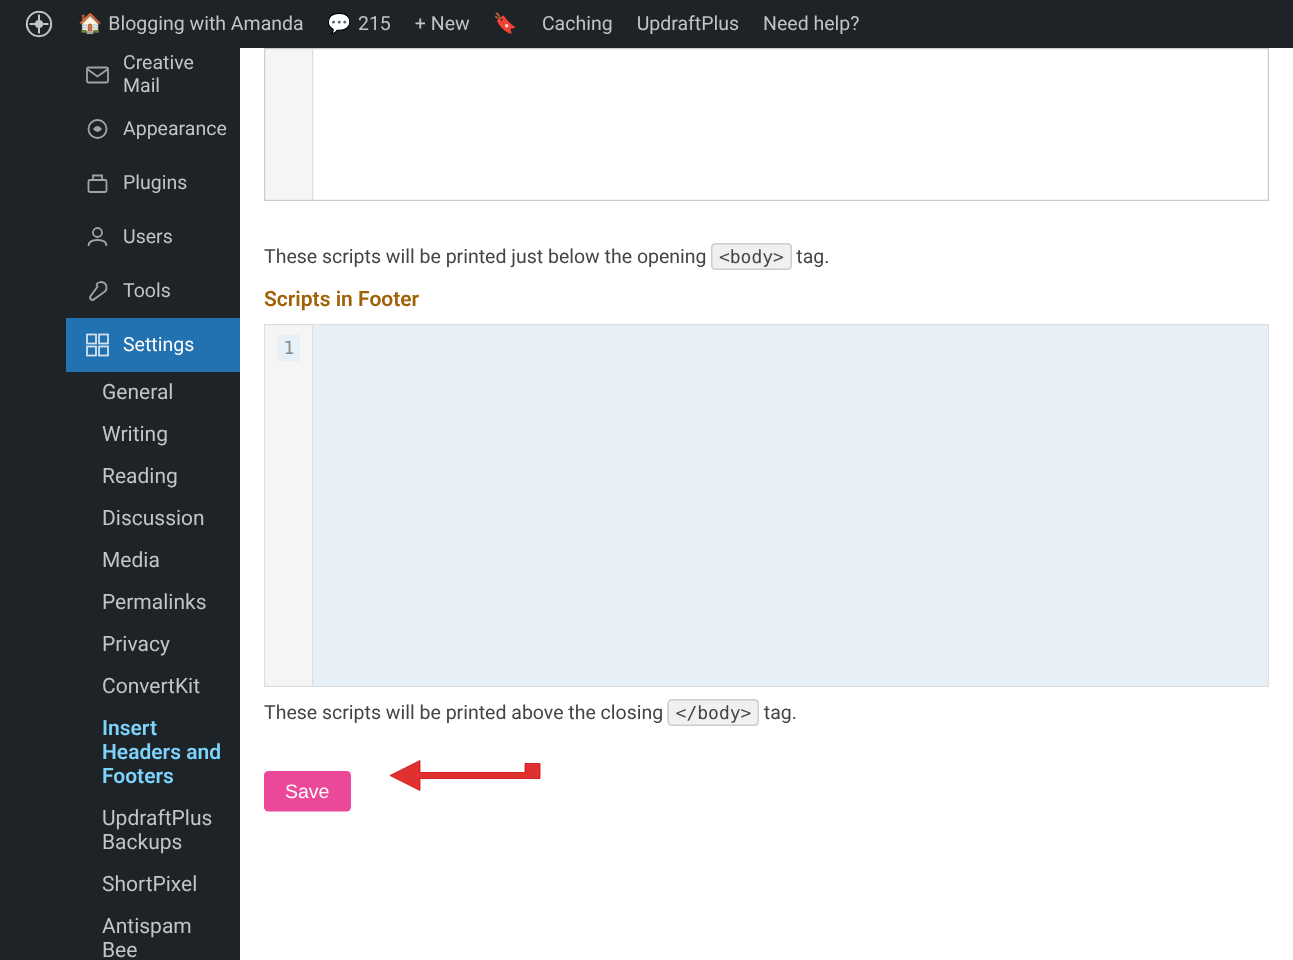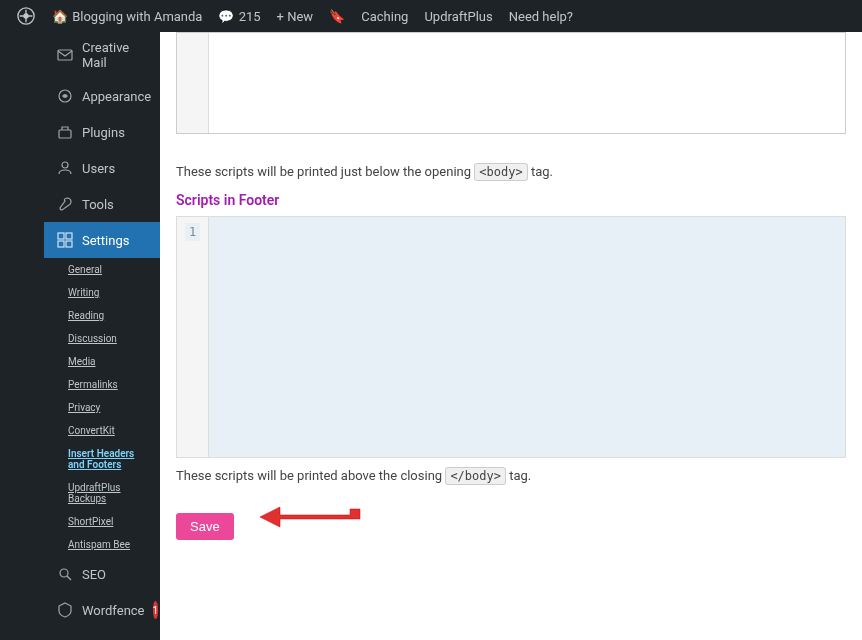--- a/index.html
+++ b/index.html
@@ -57,23 +57,22 @@
       min-height: 36px;
     }
     .sidebar-item.active { background: #2271b1; color: #fff; }
     .sidebar-item .icon { width: 18px; height: 18px; flex-shrink: 0; display: flex; align-items: center; justify-content: center; opacity: 0.8; }
 
     .sidebar-submenu { background: #1d2327; }
     .sidebar-submenu .sub-item {
       padding: 6px 12px 6px 24px;
       cursor: pointer;
       color: #c3c4c7;
-      font-size: 10px;
+      font-size: 14px;
       display: block;
-      text-decoration: underline;
     }
     .sidebar-submenu .sub-item.active-sub { color: #7dd3fc; font-weight: 600; }
 
     .sidebar-badge {
       background: #d63638;
       color: #fff;
       border-radius: 50%;
       width: 18px; height: 18px;
       display: flex; align-items: center; justify-content: center;
       font-size: 10px;
@@ -141,21 +140,21 @@
       border: 1px solid #ccc;
       padding: 1px 4px;
       border-radius: 3px;
       font-family: monospace;
       font-size: 12px;
     }
 
     .section-label {
       font-size: 14px;
       font-weight: 600;
-      color: #a21caf;
+      color: #a16207;
       margin-bottom: 8px;
     }
 
     
     .top-editor-wrap {
       border: 1px solid #ddd;
       display: flex;
       margin-bottom: 8px;
     }
     .top-code-area {

